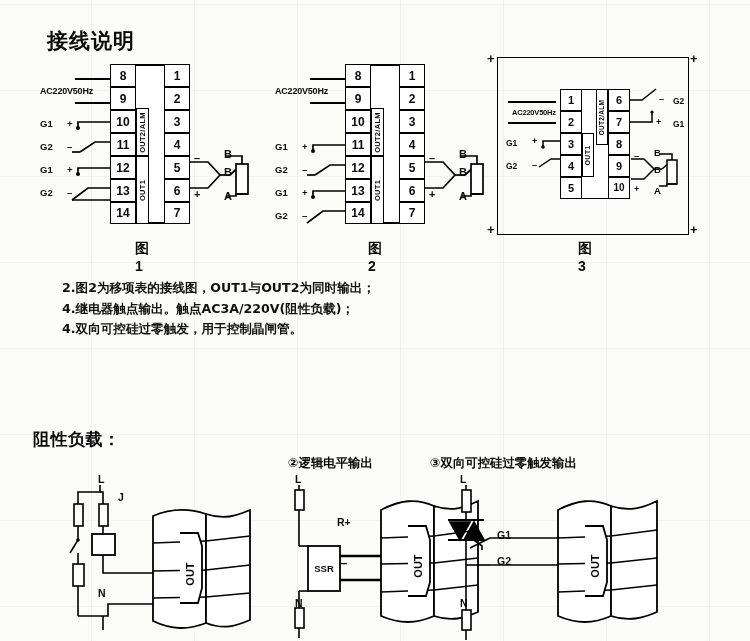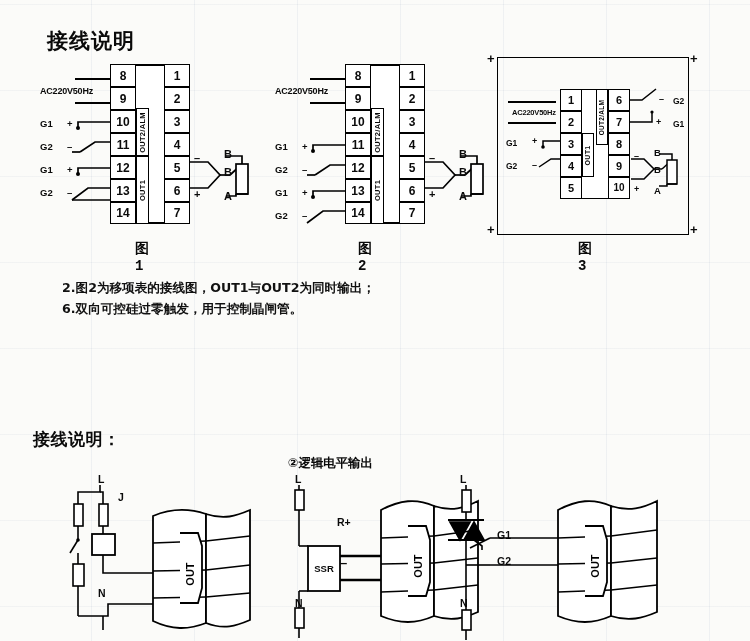--- a/index.html
+++ b/index.html
@@ -69,21 +69,21 @@
     position:absolute;
     font-size:9.5px;font-weight:bold;
     font-family:"Liberation Sans",sans-serif;
     white-space:nowrap;
   }
   .acLbl{font-size:9px;font-weight:bold;letter-spacing:-.2px;}
   .sign{position:absolute;font-size:11px;font-weight:bold;}
   .figcap{
     position:absolute;
     font-size:14px;font-weight:bold;
-    font-family:Liberation Mono, monospace;
+    font-family:Liberation Sans, sans-serif;
   }
   .wire{position:absolute;background:#000;}
   .wh{height:1.6px;}
 
   
   .notes{
     position:absolute;left:33px;top:278px;width:700px;
     font-family:"DejaVu Sans",sans-serif;
     font-size:12.6px;
     font-weight:bold;
@@ -292,21 +292,21 @@
       <rect x="50" y="14" width="12" height="30" stroke="#000" stroke-width="1.7" fill="#fff"></rect>
       <path d="M40,46 L50,46 L50,44" stroke="#000" stroke-width="1.7" fill="none"></path>
       <path d="M50,44 L62,44" stroke="#000" stroke-width="1.7" fill="none"></path>
     </svg>
     <div class="sign" style="left:429px;top:152px;">–</div>
     <div class="sign" style="left:429px;top:188px;">+</div>
     <div class="sidetxt" style="left:459px;top:148px;font-size:11px;">B</div>
     <div class="sidetxt" style="left:459px;top:166px;font-size:11px;">B</div>
     <div class="sidetxt" style="left:459px;top:190px;font-size:11px;">A</div>
 
-    <div class="figcap" style="left:358px;top:240px;">图2</div>
+    <div class="figcap" style="left:368px;top:240px;">图2</div>
   </div>
 
   <div class="fig" style="left:0;top:0;">
 
     <div style="position:absolute;left:497px;top:57px;width:192px;height:178px;border:1.6px solid #000;background:transparent;box-sizing:border-box;"></div>
     <div style="position:absolute;left:487px;top:51px;font-size:13px;font-weight:bold;">+</div>
     <div style="position:absolute;left:690px;top:51px;font-size:13px;font-weight:bold;">+</div>
     <div style="position:absolute;left:487px;top:222px;font-size:13px;font-weight:bold;">+</div>
     <div style="position:absolute;left:690px;top:222px;font-size:13px;font-weight:bold;">+</div>
 
@@ -381,26 +381,28 @@
     <div class="sign" style="left:634px;top:184px;font-size:9px;">+</div>
     <div class="sidetxt" style="left:654px;top:147px;font-size:9.5px;">B</div>
     <div class="sidetxt" style="left:654px;top:164px;font-size:9.5px;">B</div>
     <div class="sidetxt" style="left:654px;top:185px;font-size:9.5px;">A</div>
 
     <div class="figcap" style="left:578px;top:240px;">图3</div>
   </div>
 
   <div class="notes">
     <div class="row ind"><span>2.图2为移项表的接线图，OUT1与OUT2为同时输出；</span></div>
-    <div class="row ind"><span>6.双向可控硅过零触发，用于控制晶闸管。</span></div>
-  </div>
-
-  <div class="sect-title">接线说明：</div>
+    <div class="row ind"><span>4.继电器触点输出。触点AC3A/220V(阻性负载)；</span></div>
+    <div class="row ind"><span>4.双向可控硅过零触发，用于控制晶闸管。</span></div>
+  </div>
+
+  <div class="sect-title">阻性负载：</div>
 
   <div class="sub" style="left:288px;">②逻辑电平输出</div>
+  <div class="sub" style="left:430px;">③双向可控硅过零触发输出</div>
 
   <div class="cir" style="left:0;top:0;">
     <div class="lbl" style="left:98px;top:473px;">L</div>
     <div class="lbl" style="left:98px;top:587px;">N</div>
     <div class="lbl" style="left:118px;top:491px;">J</div>
 
     <svg style="left:0;top:460px;width:260px;height:180px;">
 
       <path d="M100,25 L100,32 L78,32 L78,44" stroke="#000" stroke-width="1.6" fill="none"></path>
       <path d="M100,32 L103,32 L103,44" stroke="#000" stroke-width="1.6" fill="none"></path>

